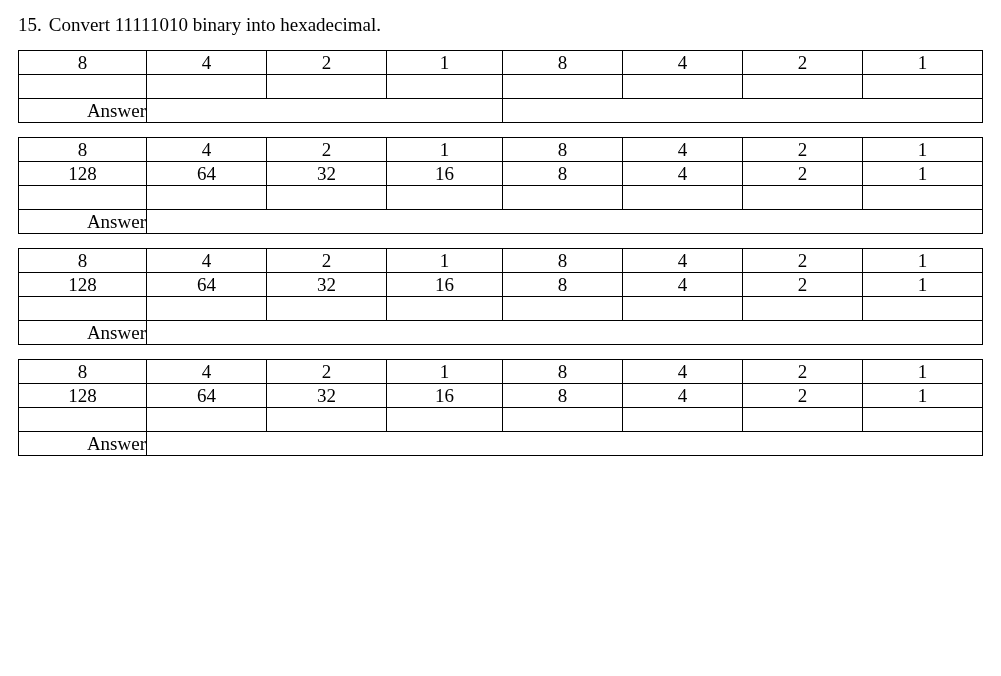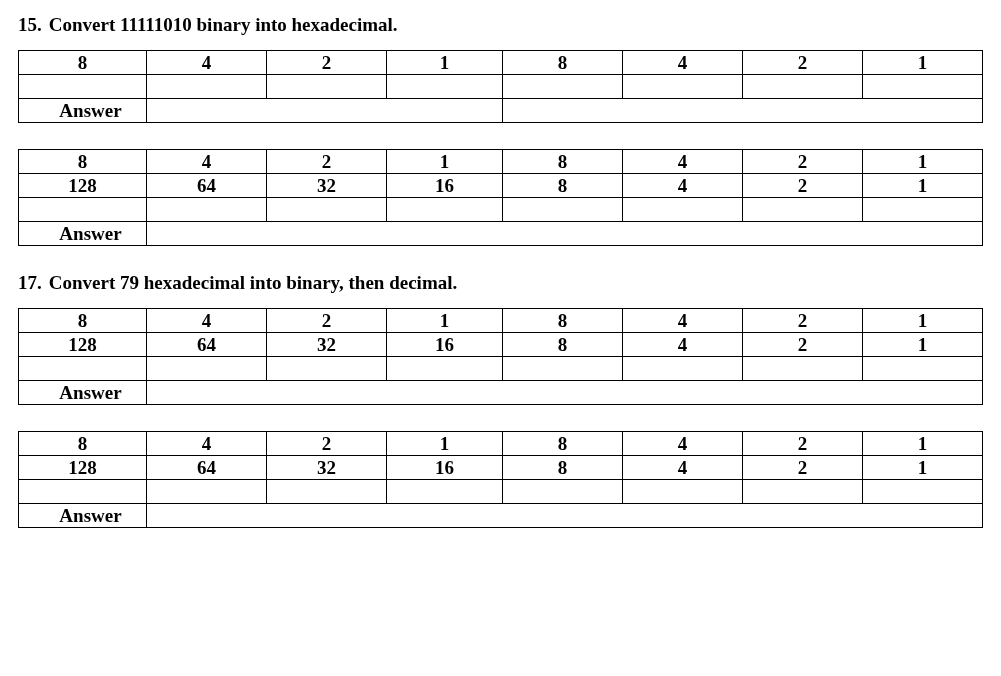--- a/index.html
+++ b/index.html
@@ -10,22 +10,21 @@
     body {
       font-family: "Times New Roman", Times, serif;
       font-size: 19px;
       background: #fff;
       color: #000;
       padding: 0 18px 18px 18px;
       width: 1001px;
     }
     .question {
       margin-top: 14px;
-      margin-bottom: 26px;
-      font-weight: bold;
+      margin-bottom: 14px;
     }
     .qtext {
       margin-bottom: 14px;
     }
     .qnum {
       display: inline-block;
       min-width: 26px;
     }
     table {
       border-collapse: collapse;
@@ -33,21 +32,21 @@
       table-layout: fixed;
     }
     td {
       border: 1px solid #000;
       height: 24px;
       text-align: center;
       vertical-align: middle;
       padding: 0;
     }
     .answer-cell {
-      text-align: center;
+      text-align: right;
       padding-left: 16px;
     }
     col.c1 { width: 128px; }
     col.cn { width: 120px; }
     col.cmid { width: 116px; }
   </style>
 </head>
 <body>
 
 <div class="question">
@@ -141,24 +140,20 @@
     </tr>
     <tr>
       <td class="answer-cell">Answer</td>
       <td colspan="7"></td>
     </tr>
   </tbody>
     </table>
 </div>
 
 <div class="question">
-  <div class="qtext">
-    <span class="qnum">17.</span>
-    <span>Convert 79 hexadecimal into binary, then decimal.</span>
-  </div>
   <table>
     <colgroup>
       <col class="c1">
         <col class="cn">
         <col class="cn">
         <col class="cmid">
         <col class="cn">
         <col class="cn">
         <col class="cn">
         <col class="cn">

